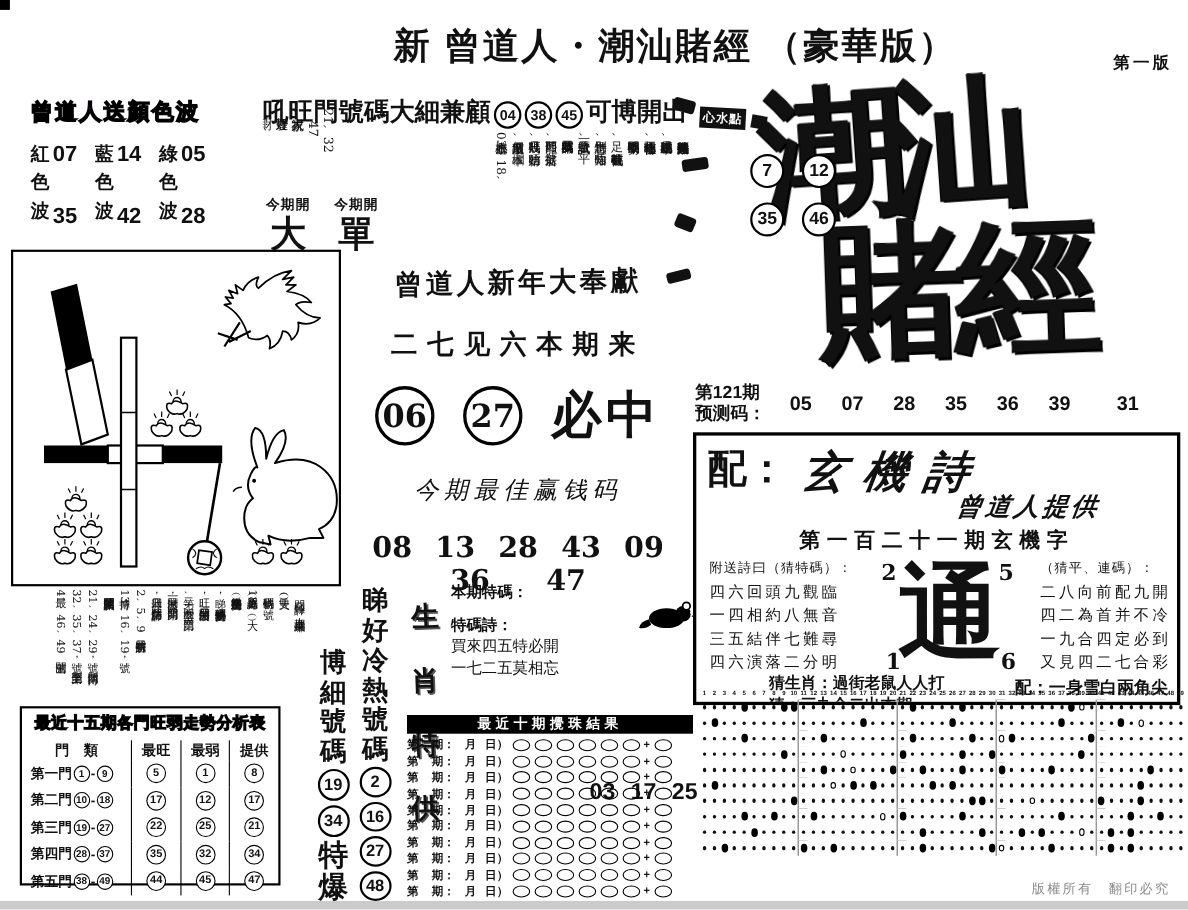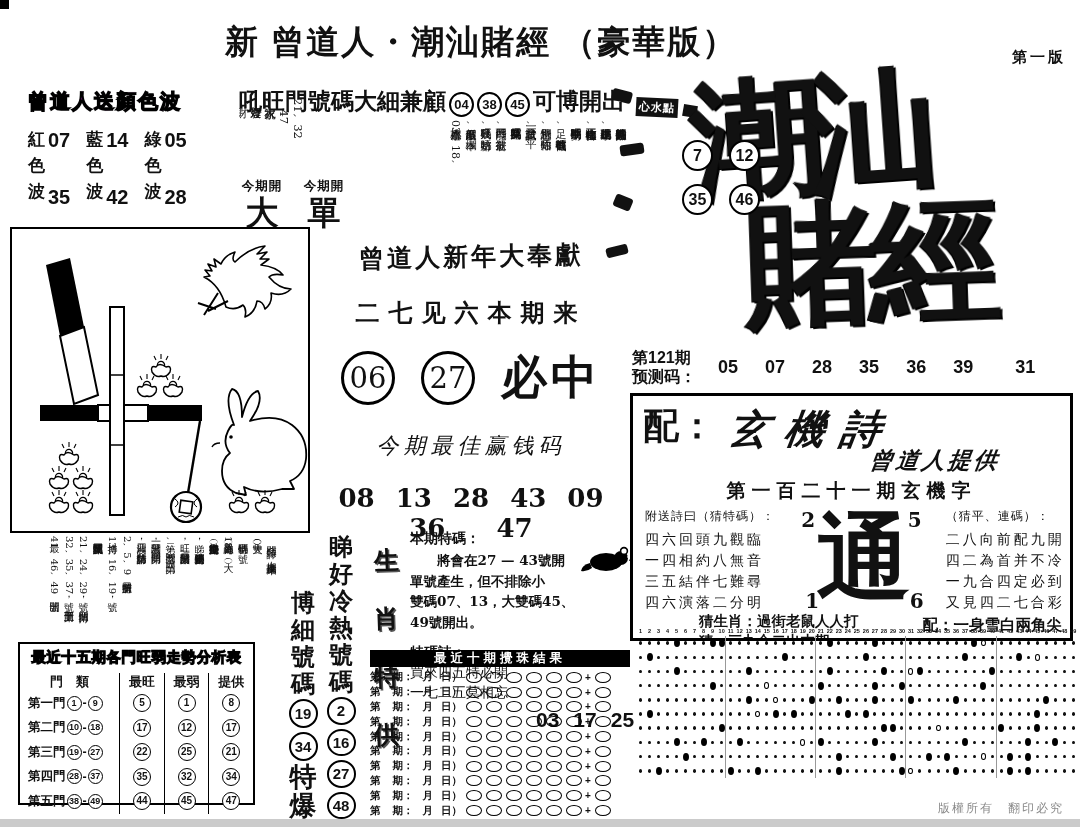--- a/index.html
+++ b/index.html
@@ -4,27 +4,27 @@
 <style>
   html,body{margin:0;padding:0;background:#e8e8e8;}
   #sheet{position:relative;width:1080px;height:827px;background:#fff;overflow:hidden;
          font-family:"Liberation Sans","DejaVu Sans",sans-serif;color:#111;}
   .serif{font-family:"DejaVu Serif","Liberation Serif",serif;}
   .abs{position:absolute;}
   .circ{display:inline-flex;align-items:center;justify-content:center;border:2px solid #000;
         border-radius:50%;font-weight:700;background:#fff;box-sizing:border-box;line-height:1;}
   .c24{width:25px;height:25px;font-size:13px;}
   .c30{width:31px;height:31px;font-size:16px;font-weight:900;}
-  .c52{width:54px;height:54px;font-size:29px;border-width:3px;font-weight:400;}
+  .c52{width:54px;height:54px;font-size:29px;border-width:3px;font-weight:700;}
   .c29{width:29px;height:29px;font-size:15px;font-weight:900;}
   .c17{width:18px;height:18px;font-size:10px;border-width:1.5px;}
   .c14{width:15px;height:15px;font-size:9px;border-width:1.2px;}
   .vcols{writing-mode:vertical-rl;white-space:pre-line;font-family:"DejaVu Serif","Liberation Serif",serif;}
   
-  #main-title{left:225px;top:20px;width:645px;text-align:left;font-weight:900;font-size:33px;letter-spacing:2px;}
+  #main-title{left:225px;top:20px;width:645px;text-align:right;font-weight:900;font-size:33px;letter-spacing:2px;}
   #edition{right:14px;top:48px;font-weight:900;font-size:15px;letter-spacing:3px;}
   #corner-mark{left:0;top:0;width:9px;height:9px;background:#000;}
   
   #color-wave{left:28px;top:88px;width:208px;}
   #cw-title{font-size:20px;font-weight:900;letter-spacing:2px;color:#a21caf;
             -webkit-text-stroke:1.3px #000;text-shadow:0 0 1px #000;}
   #cw-items{display:flex;gap:16px;margin-top:12px;}
   .cw-item{display:flex;}
   .cw-label{display:flex;flex-direction:column;font-size:17px;font-weight:700;line-height:26px;}
   .cw-nums{display:flex;flex-direction:column;justify-content:space-between;margin-left:3px;
@@ -511,24 +511,20 @@
 
   <div id="special" class="abs">
     <div id="sp-banner">
         <div class="sp-banner-char">生</div>
         <div class="sp-banner-char">肖</div>
         <div class="sp-banner-char">特</div>
         <div class="sp-banner-char">供</div>
       </div>
     <div id="sp-body">
       <div id="sp-title">本期特碼：</div>
-      <div id="sp-lines" class="serif">　　將會在27 — 43號開
-單號產生，但不排除小
-雙碼07、13，大雙碼45、
-49號開出。</div>
       <div id="sp-poem-title">特碼詩：</div>
       <div id="sp-poem" class="serif">買來四五特必開
 一七二五莫相忘</div>
     </div>
     <svg id="rat" width="52" height="32" viewBox="0 0 52 32">
       <ellipse cx="26" cy="20" rx="16" ry="9" fill="#000"></ellipse>
       <path d="M10,21 q-8,2 -9,8 q6,1 11,-3" fill="#000"></path>
       <circle cx="41" cy="16" r="7" fill="#000"></circle>
       <circle cx="44" cy="9" r="3.4" fill="#fff" stroke="#000" stroke-width="1.6"></circle>
       <circle cx="48.5" cy="15" r="1.2" fill="#fff"></circle>

